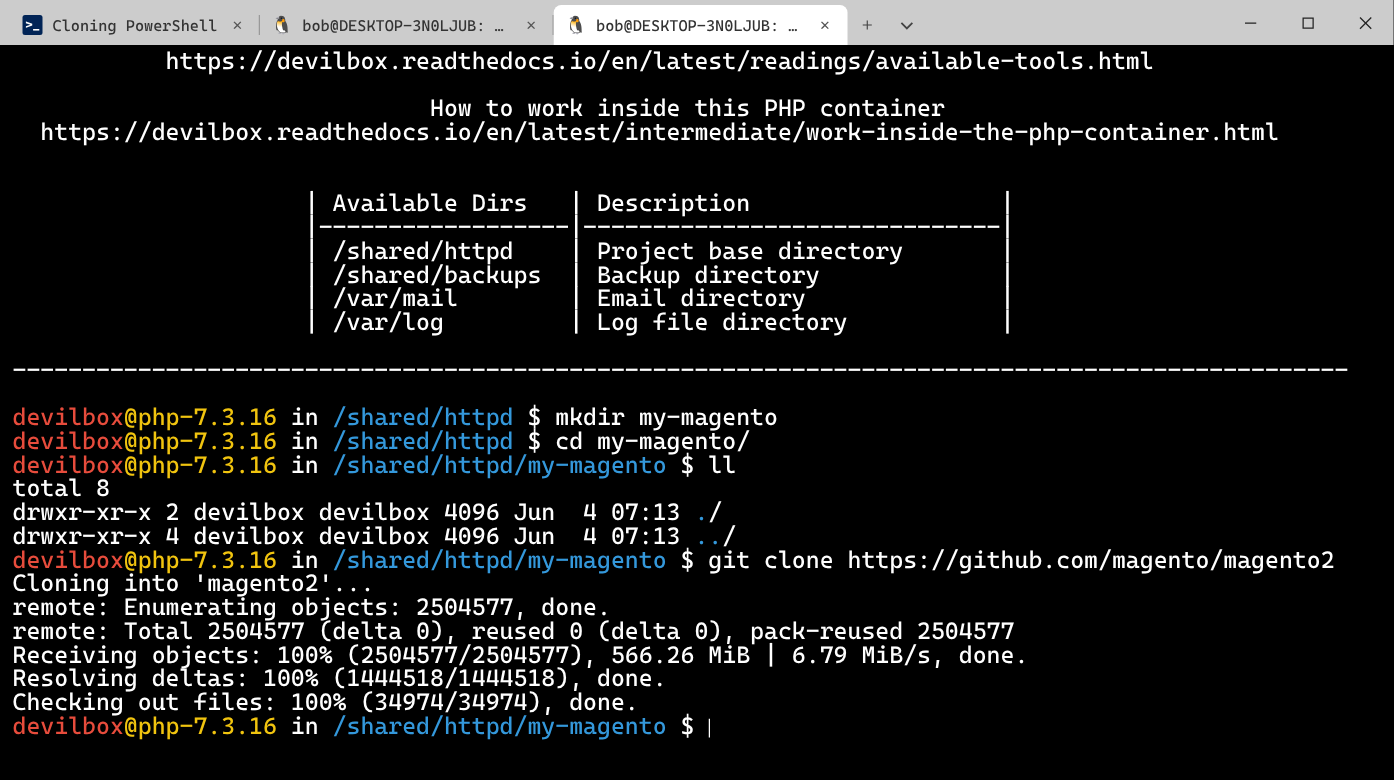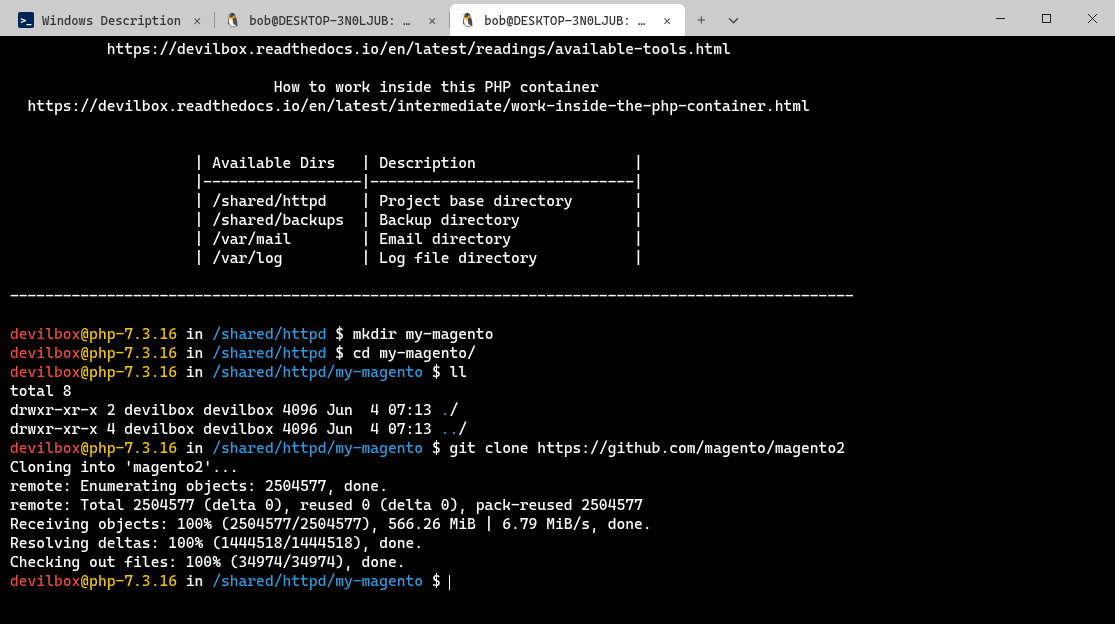--- a/index.html
+++ b/index.html
@@ -108,21 +108,21 @@
     justify-content: center;
     color: #222;
     font-size: 11px;
     cursor: pointer;
   }
   .terminal {
     flex: 1;
     background: #000;
     color: #fff;
     padding: 4px 20px 8px 10px;
-    font-size: 15px;
+    font-size: 19px;
     line-height: 19px;
     white-space: pre;
     overflow: hidden;
   }
   .red { color: #e74c3c; }
   .yellow { color: #f1c40f; }
   .blue { color: #3498db; }
   .cursor-block {
     display: inline-block;
     width: 1px;
@@ -131,21 +131,21 @@
     vertical-align: middle;
   }
 </style>
 </head>
 <body>
 
 <div class="titlebar">
   <div class="tabs">
     <div class="tab inactive">
       <span class="ps-icon">&gt;_</span>
-      <span class="label">Windows Description</span>
+      <span class="label">Cloning PowerShell</span>
       <span class="close">✕</span>
     </div>
     <div class="tab inactive">
       <span class="tux-icon">🐧</span>
       <span class="label">bob@DESKTOP-3N0LJUB: ~/de</span>
       <span class="close">✕</span>
     </div>
     <div class="tab active">
       <span class="tux-icon">🐧</span>
       <span class="label">bob@DESKTOP-3N0LJUB: ~/de</span>

